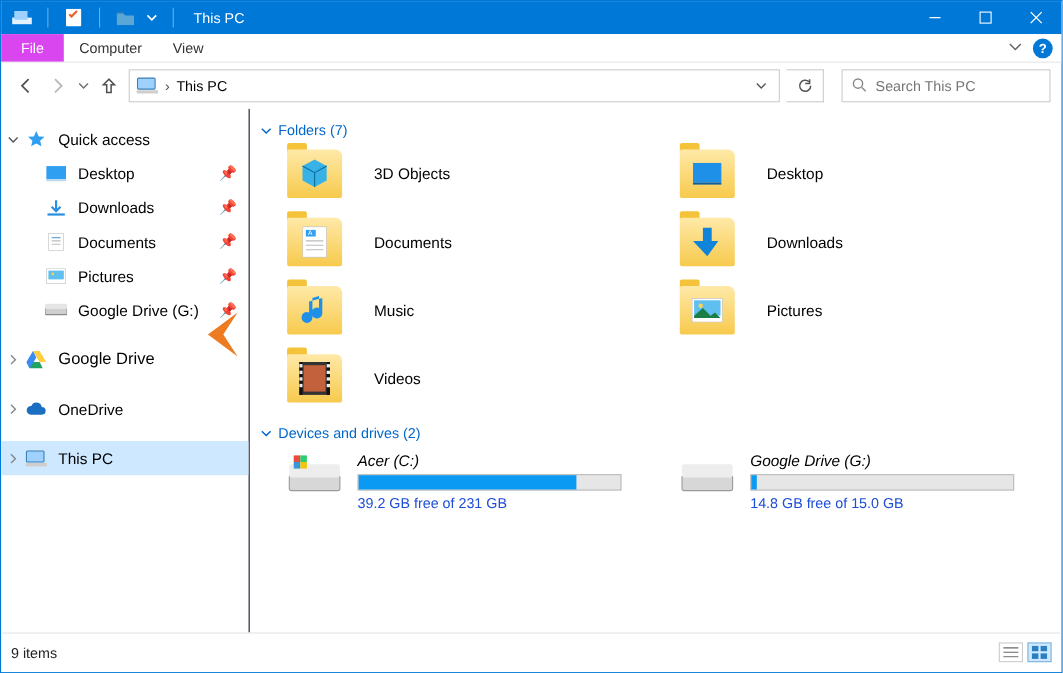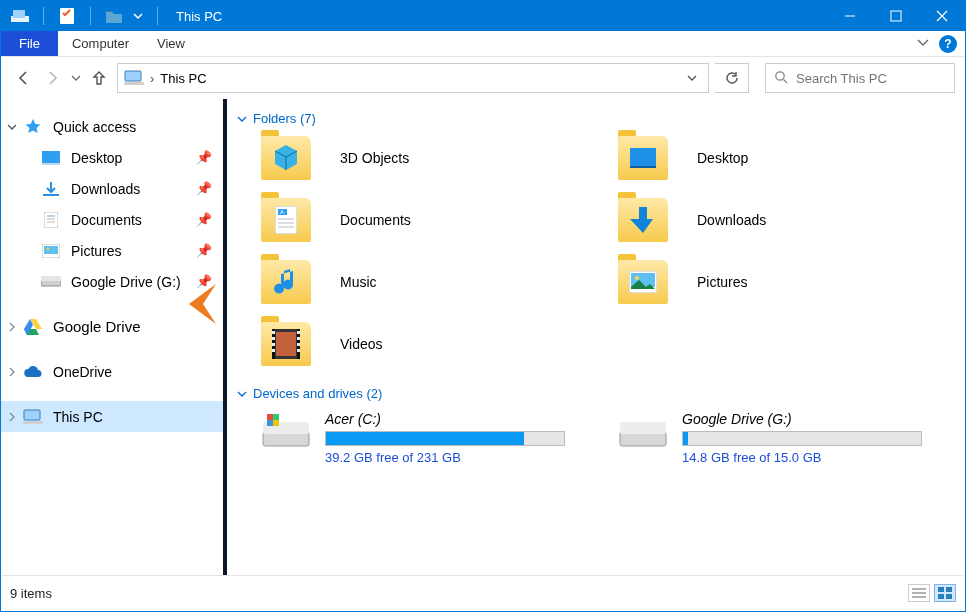--- a/index.html
+++ b/index.html
@@ -11,42 +11,42 @@
   .titlebar .qat-sep { width: 1px; height: 18px; background: rgba(255,255,255,.4); margin: 0 4px; }
   .titlebar .title { margin-left: 4px; font-size: 13px; }
   .titlebar .win-controls { margin-left: auto; display: flex; }
   .winbtn { width: 46px; height: 30px; display: flex; align-items: center; justify-content: center; color: #fff; cursor: pointer; }
   .winbtn svg { display: block; }
 
   .qat-ico { width: 18px; height: 18px; display:flex; align-items:center; justify-content:center; }
 
   
   .ribbon { height: 26px; background: #fff; border-bottom: 1px solid #e5e5e5; display: flex; align-items: stretch; }
-  .file-tab { background: #1d4ed8; color: #fff; padding: 0 18px; display: flex; align-items: center; font-size: 13px; cursor: pointer; }
+  .file-tab { background: #d946ef; color: #fff; padding: 0 18px; display: flex; align-items: center; font-size: 13px; cursor: pointer; }
   .tab-item { padding: 0 14px; display: flex; align-items: center; color: #333; cursor: pointer; }
   .ribbon-right { margin-left: auto; display: flex; align-items: center; gap: 10px; padding-right: 8px; }
   .help-circle { width: 18px; height: 18px; border-radius: 50%; background: #0078d7; color: #fff; display:flex; align-items:center; justify-content:center; font-size:12px; font-weight:bold; cursor:pointer;}
 
   
   .navrow { height: 42px; display: flex; align-items: center; padding: 0 10px; gap: 6px; }
   .nav-arrows { display: flex; align-items: center; gap: 10px; padding: 0 4px; }
   .nav-arrows span { color: #333; opacity:.85; cursor:pointer; display:flex; align-items:center; }
   .nav-arrows .disabled { opacity:.35; cursor:default; }
   .address-bar { flex: 1; height: 30px; border: 1px solid #ccc; display: flex; align-items: center; padding: 0 6px; gap: 6px; }
   .address-bar .loc { display: flex; align-items: center; gap: 6px; flex: 1; }
   .address-bar .dropdown { width: 20px; text-align:center; color:#555; cursor:pointer; }
   .refresh-box { width: 34px; height: 30px; border: 1px solid #ccc; border-left: none; display:flex; align-items:center; justify-content:center; cursor:pointer; }
   .search-box { width: 190px; height: 30px; border: 1px solid #ccc; margin-left: 10px; display: flex; align-items: center; padding: 0 8px; color: #777; gap:8px; }
   .search-box input { border:none; outline:none; flex:1; color:#555; font-size:13px; background:transparent; }
 
   
   .body { display: flex; height: calc(612px - 30px - 26px - 42px - 26px); }
 
   
-  .tree { width: 226px; border-right: 4px solid #0f172a; padding-top: 12px; overflow:hidden; position:relative;}
+  .tree { width: 226px; border-right: 1px solid #0f172a; padding-top: 12px; overflow:hidden; position:relative;}
   .tree-row { display: flex; align-items: center; height: 31px; padding-left: 6px; gap: 4px; cursor:pointer; }
   .tree-row.selected { background: #cde8ff; }
   .tree-row .twisty { width: 12px; color: #666; display:flex; align-items:center; }
   .tree-row .label { margin-left: 6px; font-size: 14px; }
   .tree-child { padding-left: 40px; position:relative; }
   .tree-child .pin { position:absolute; right:10px; color:#888; }
   .tree-group-gap { height: 14px; }
   .ico { width: 20px; height: 20px; display:flex; align-items:center; justify-content:center; }
 
   

